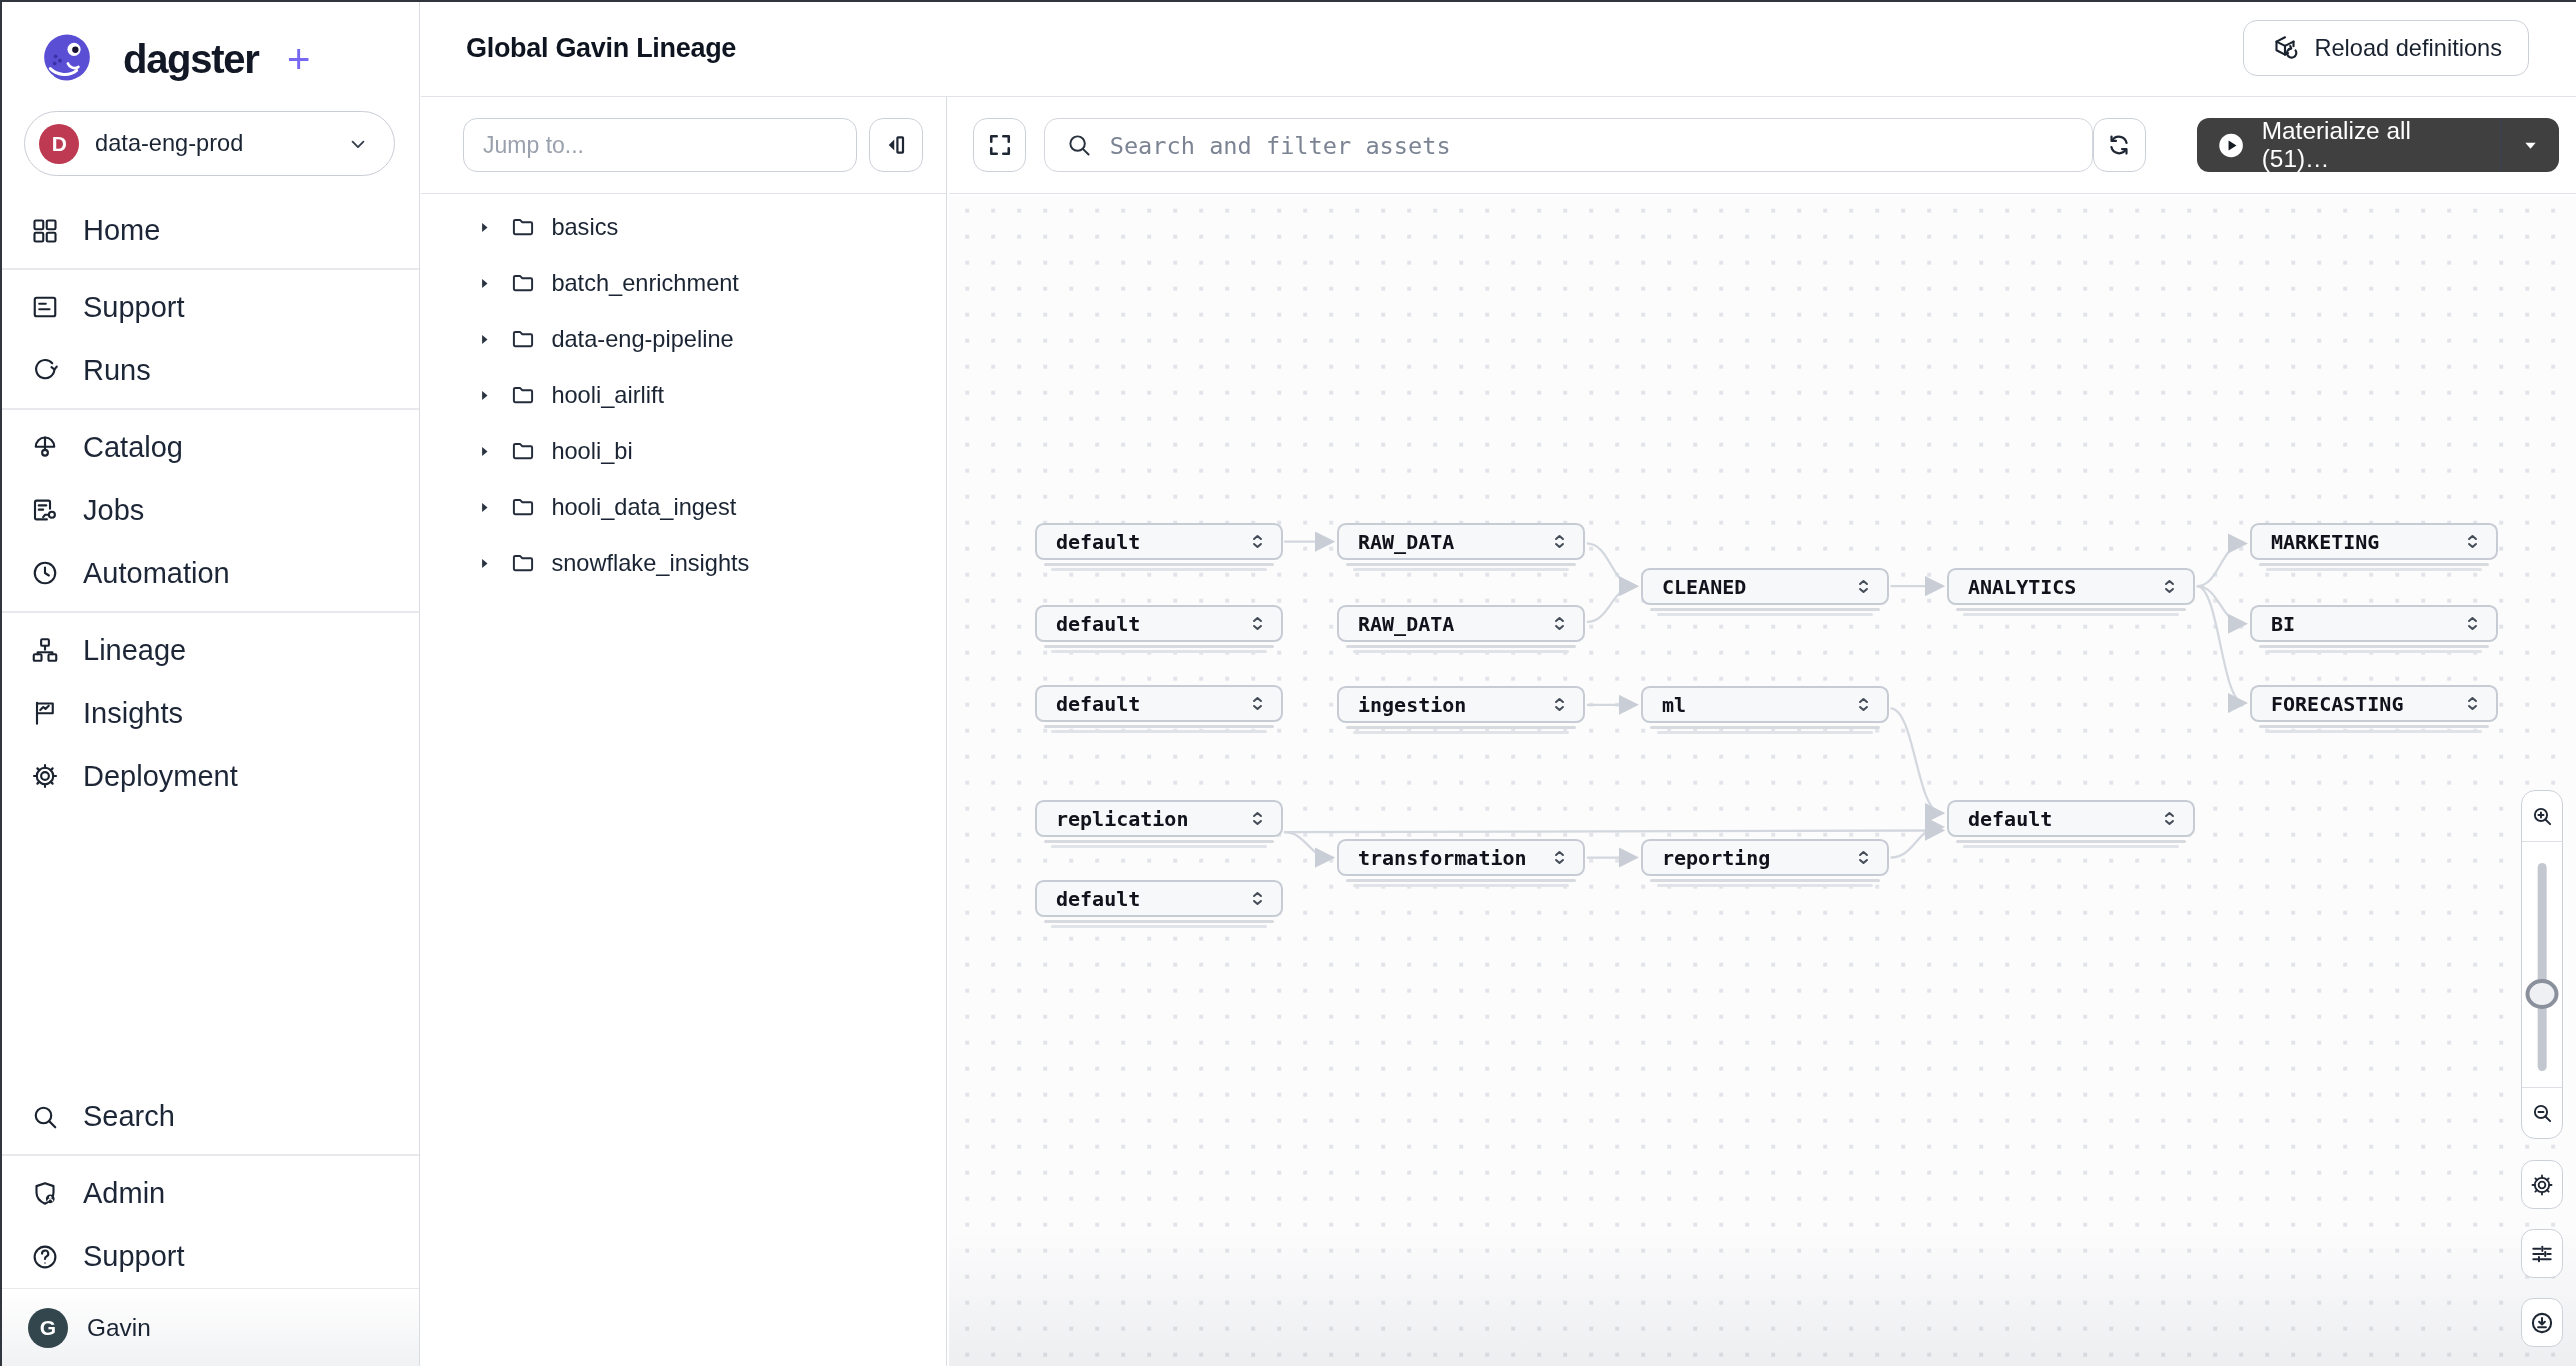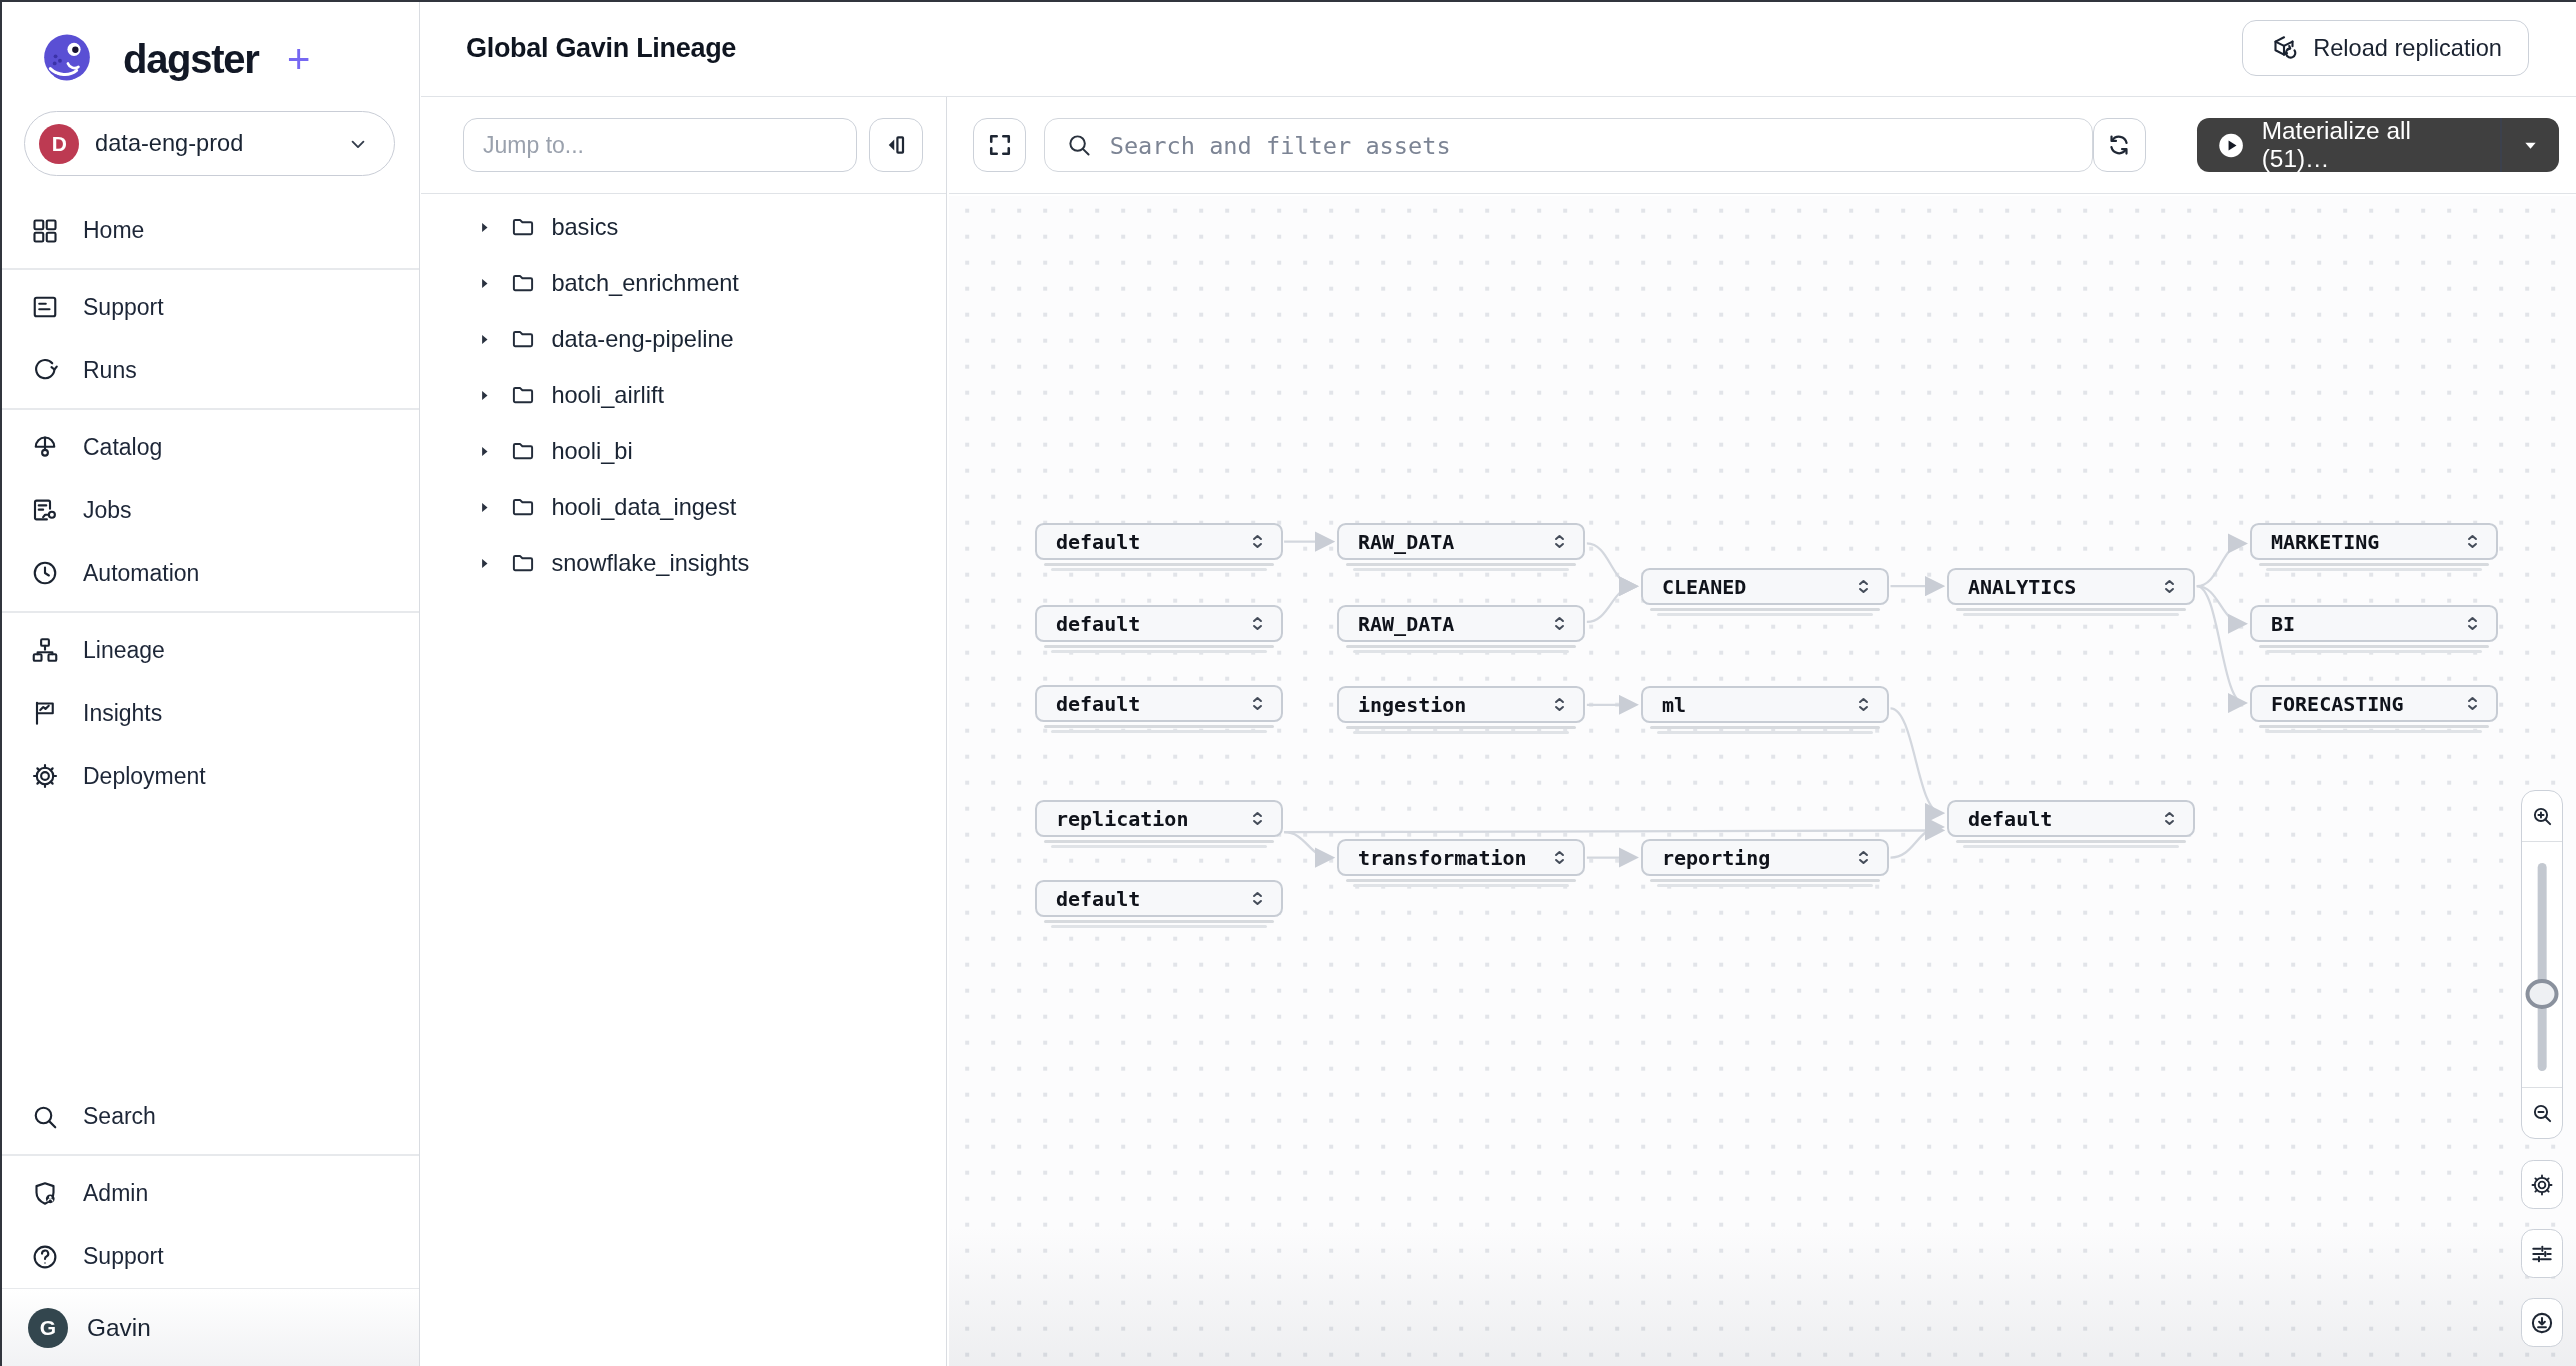--- a/index.html
+++ b/index.html
@@ -18,21 +18,21 @@
   .logo-text { font-size:40px; font-weight:700; letter-spacing:-1.3px; color:#121826; }
   .logo-plus { font-size:40px; font-weight:500; color:#7668f2; margin-left:1.7px; }
   .switcher { margin:23px 24.4px 0 24.4px; height:65px; border:1.7px solid #c9cdd6; border-radius:35px;
     display:flex; align-items:center; padding:0 23px 0 14px; gap:15.7px; background:#fff; cursor:pointer; }
   .avatar { width:40px; height:40px; border-radius:50%; color:#fff; display:flex; align-items:center;
     justify-content:center; font-size:21px; font-weight:700; flex:none; }
   .switcher .label { font-size:23.6px; font-weight:500; flex:1; color:#1a2433; }
   .switcher .icon { width:26px; height:26px; color:#333c4b; }
   .nav { margin-top:23px; display:flex; flex-direction:column; }
   .nav-item { height:63px; display:flex; align-items:center; padding-left:30px; gap:23px;
-    font-size:23px; color:#1d2637; cursor:pointer; }
+    font-size:29px; color:#1d2637; cursor:pointer; }
   .nav-item .icon { width:30px; height:30px; color:#1b2330; flex:none; }
   .nav-divider { height:1.7px; background:#e7e9ec; margin:6.1px 0; }
   .side-spacer { flex:1; }
   .user-row { height:79px; border-top:1.7px solid #e7e9ec; display:flex; align-items:center;
     padding-left:28px; gap:19px; font-size:24.4px; cursor:pointer;
     background:linear-gradient(to bottom, #ffffff, #f1f2f4); }
 
   
   .header { position:absolute; left:421px; top:0; right:0; height:97px; background:#fff;
     border-bottom:1.7px solid #e0e3e7; display:flex; align-items:center; z-index:4; }
@@ -287,21 +287,21 @@
     <span class="icon">
         <svg viewBox="0 0 24 24" fill="none" stroke="currentColor" stroke-width="1.7" stroke-linecap="round" stroke-linejoin="round">
           <path d="M12 3.4L5.2 6.9v6.9l6.8 3.5 2.4-1.2"></path>
           <path d="M5.2 6.9L12 10.3l6.8-3.4"></path>
           <path d="M12 10.3v7"></path>
           <path d="M18.8 6.9v3.6"></path>
           <path d="M20.4 13.9a3.7 3.7 0 1 1-3.7-1.6"></path>
           <path d="M16.2 10.4l.8 2-2 .7"></path>
         </svg>
       </span>
-    <span>Reload replication</span>
+    <span>Reload definitions</span>
   </button>
 </div>
 
 <div class="tree-panel">
   <div class="tree-toolbar">
     <input class="jump-input" placeholder="Jump to..." style="">
     <button class="sq-btn">
       <span class="icon">
           <svg viewBox="0 0 24 24" fill="none" stroke="currentColor" stroke-width="1.7" stroke-linecap="round" stroke-linejoin="round">
             <path d="M10.5 7.3L5.8 12l4.7 4.7z" fill="currentColor" stroke="none"></path>

